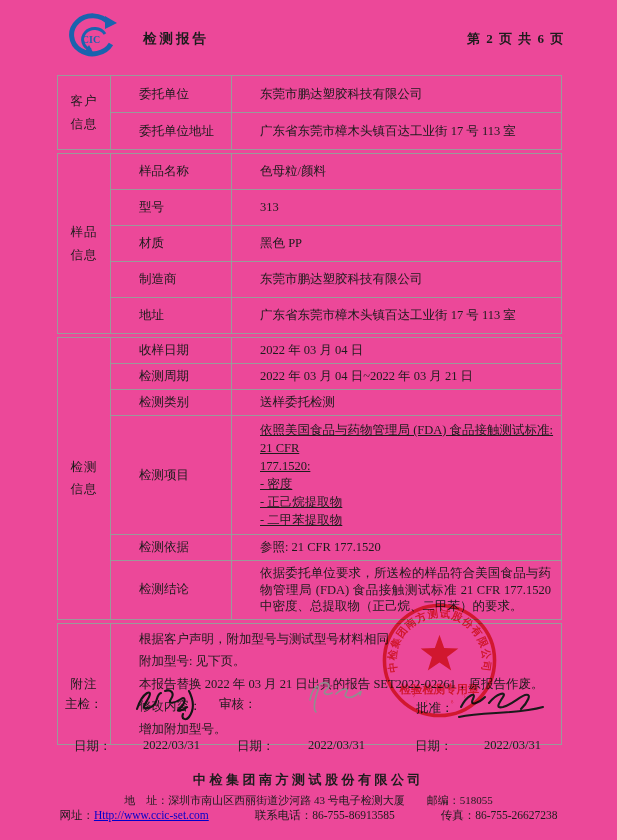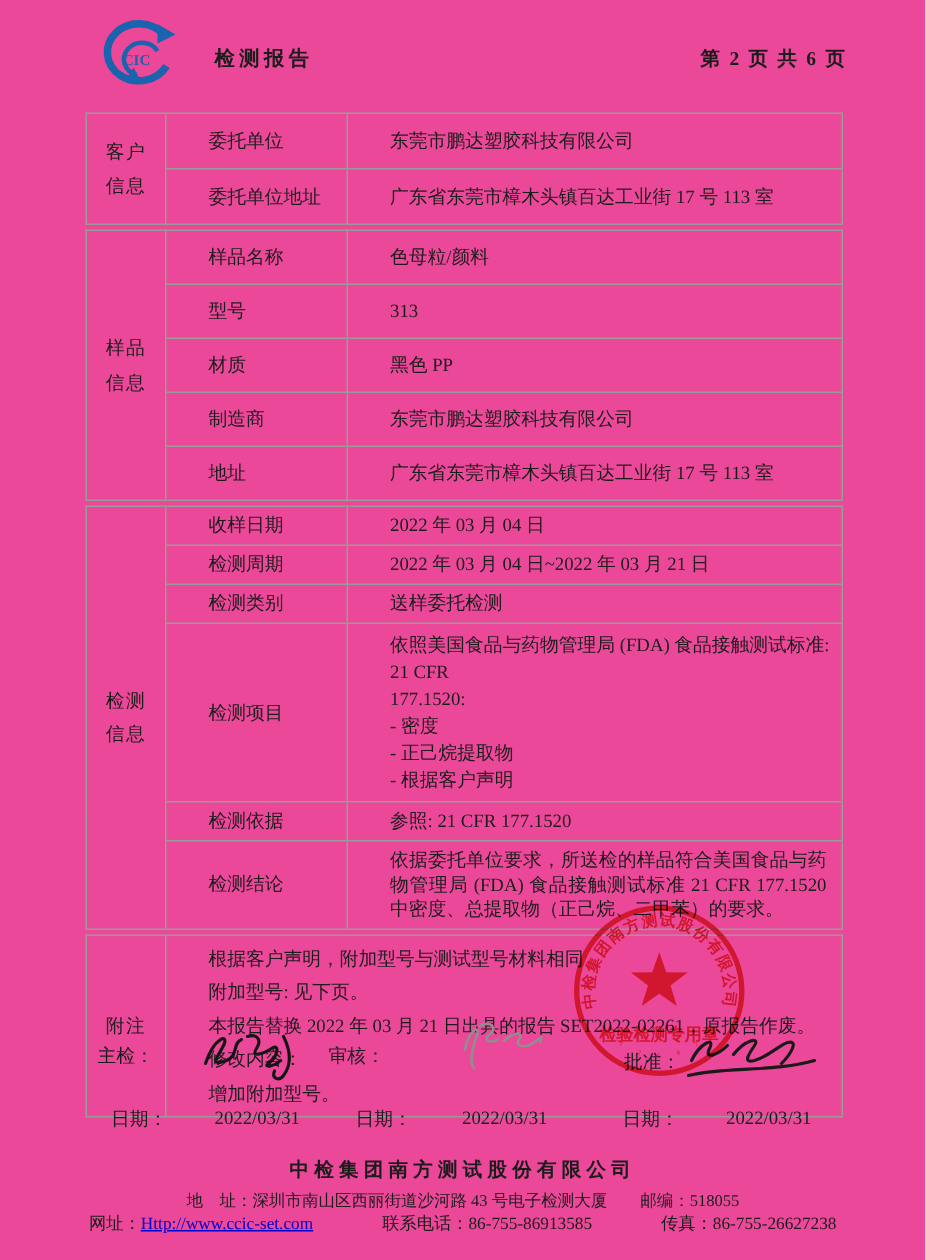--- a/index.html
+++ b/index.html
@@ -15,21 +15,21 @@
   
   .tables{position:absolute;left:57px;top:75px;width:505px;}
   table{border-collapse:collapse;width:100%;table-layout:fixed;margin-bottom:3px;}
   td{border:1px solid #9a9a9a;font-size:12.5px;padding:2px 6px 2px 28px;vertical-align:middle;word-break:break-all;}
   td.group{width:52px;text-align:center;padding:0;letter-spacing:1px;}
   td.lbl{width:86px;}
   .group-line{display:block;line-height:1.8;}
   .b1 td{height:32px;}
   .b2 td{height:31px;}
   .b3 td.simple{height:21px;}
-  .proj-line{line-height:18px;}
+  .proj-line{line-height:18px;text-decoration:underline;}
   td.proj{padding-top:5px;padding-bottom:5px;}
   td.concl{line-height:16.5px;text-align:justify;padding-top:4px;padding-bottom:4px;padding-right:10px;}
   td.notes{padding-top:4px;padding-bottom:4px;}
   .note-line{line-height:22.5px;}
   
   .siglabel{position:absolute;font-size:12.5px;}
   .sigdate{position:absolute;font-size:12.5px;}
   .sig-svg{position:absolute;}
   
   .stamp{position:absolute;left:380px;top:601px;width:119px;height:119px;opacity:0.93;mix-blend-mode:multiply;}
@@ -121,21 +121,21 @@
         <td class="lbl simple">检测类别</td>
         <td class="simple">送样委托检测</td>
       </tr>
       <tr>
         <td class="lbl">检测项目</td>
         <td class="proj">
           <div class="proj-line">依照美国食品与药物管理局 (FDA) 食品接触测试标准: 21 CFR</div>
           <div class="proj-line">177.1520:</div>
           <div class="proj-line">- 密度</div>
           <div class="proj-line">- 正己烷提取物</div>
-          <div class="proj-line">- 根据客户声明</div>
+          <div class="proj-line">- 二甲苯提取物</div>
         </td>
       </tr>
       <tr>
         <td class="lbl simple">检测依据</td>
         <td class="simple">参照: 21 CFR 177.1520</td>
       </tr>
       <tr>
         <td class="lbl">检测结论</td>
         <td class="concl">依据委托单位要求，所送检的样品符合美国食品与药物管理局 (FDA) 食品接触测试标准 21 CFR 177.1520 中密度、总提取物（正己烷、二甲苯）的要求。</td>
       </tr>

